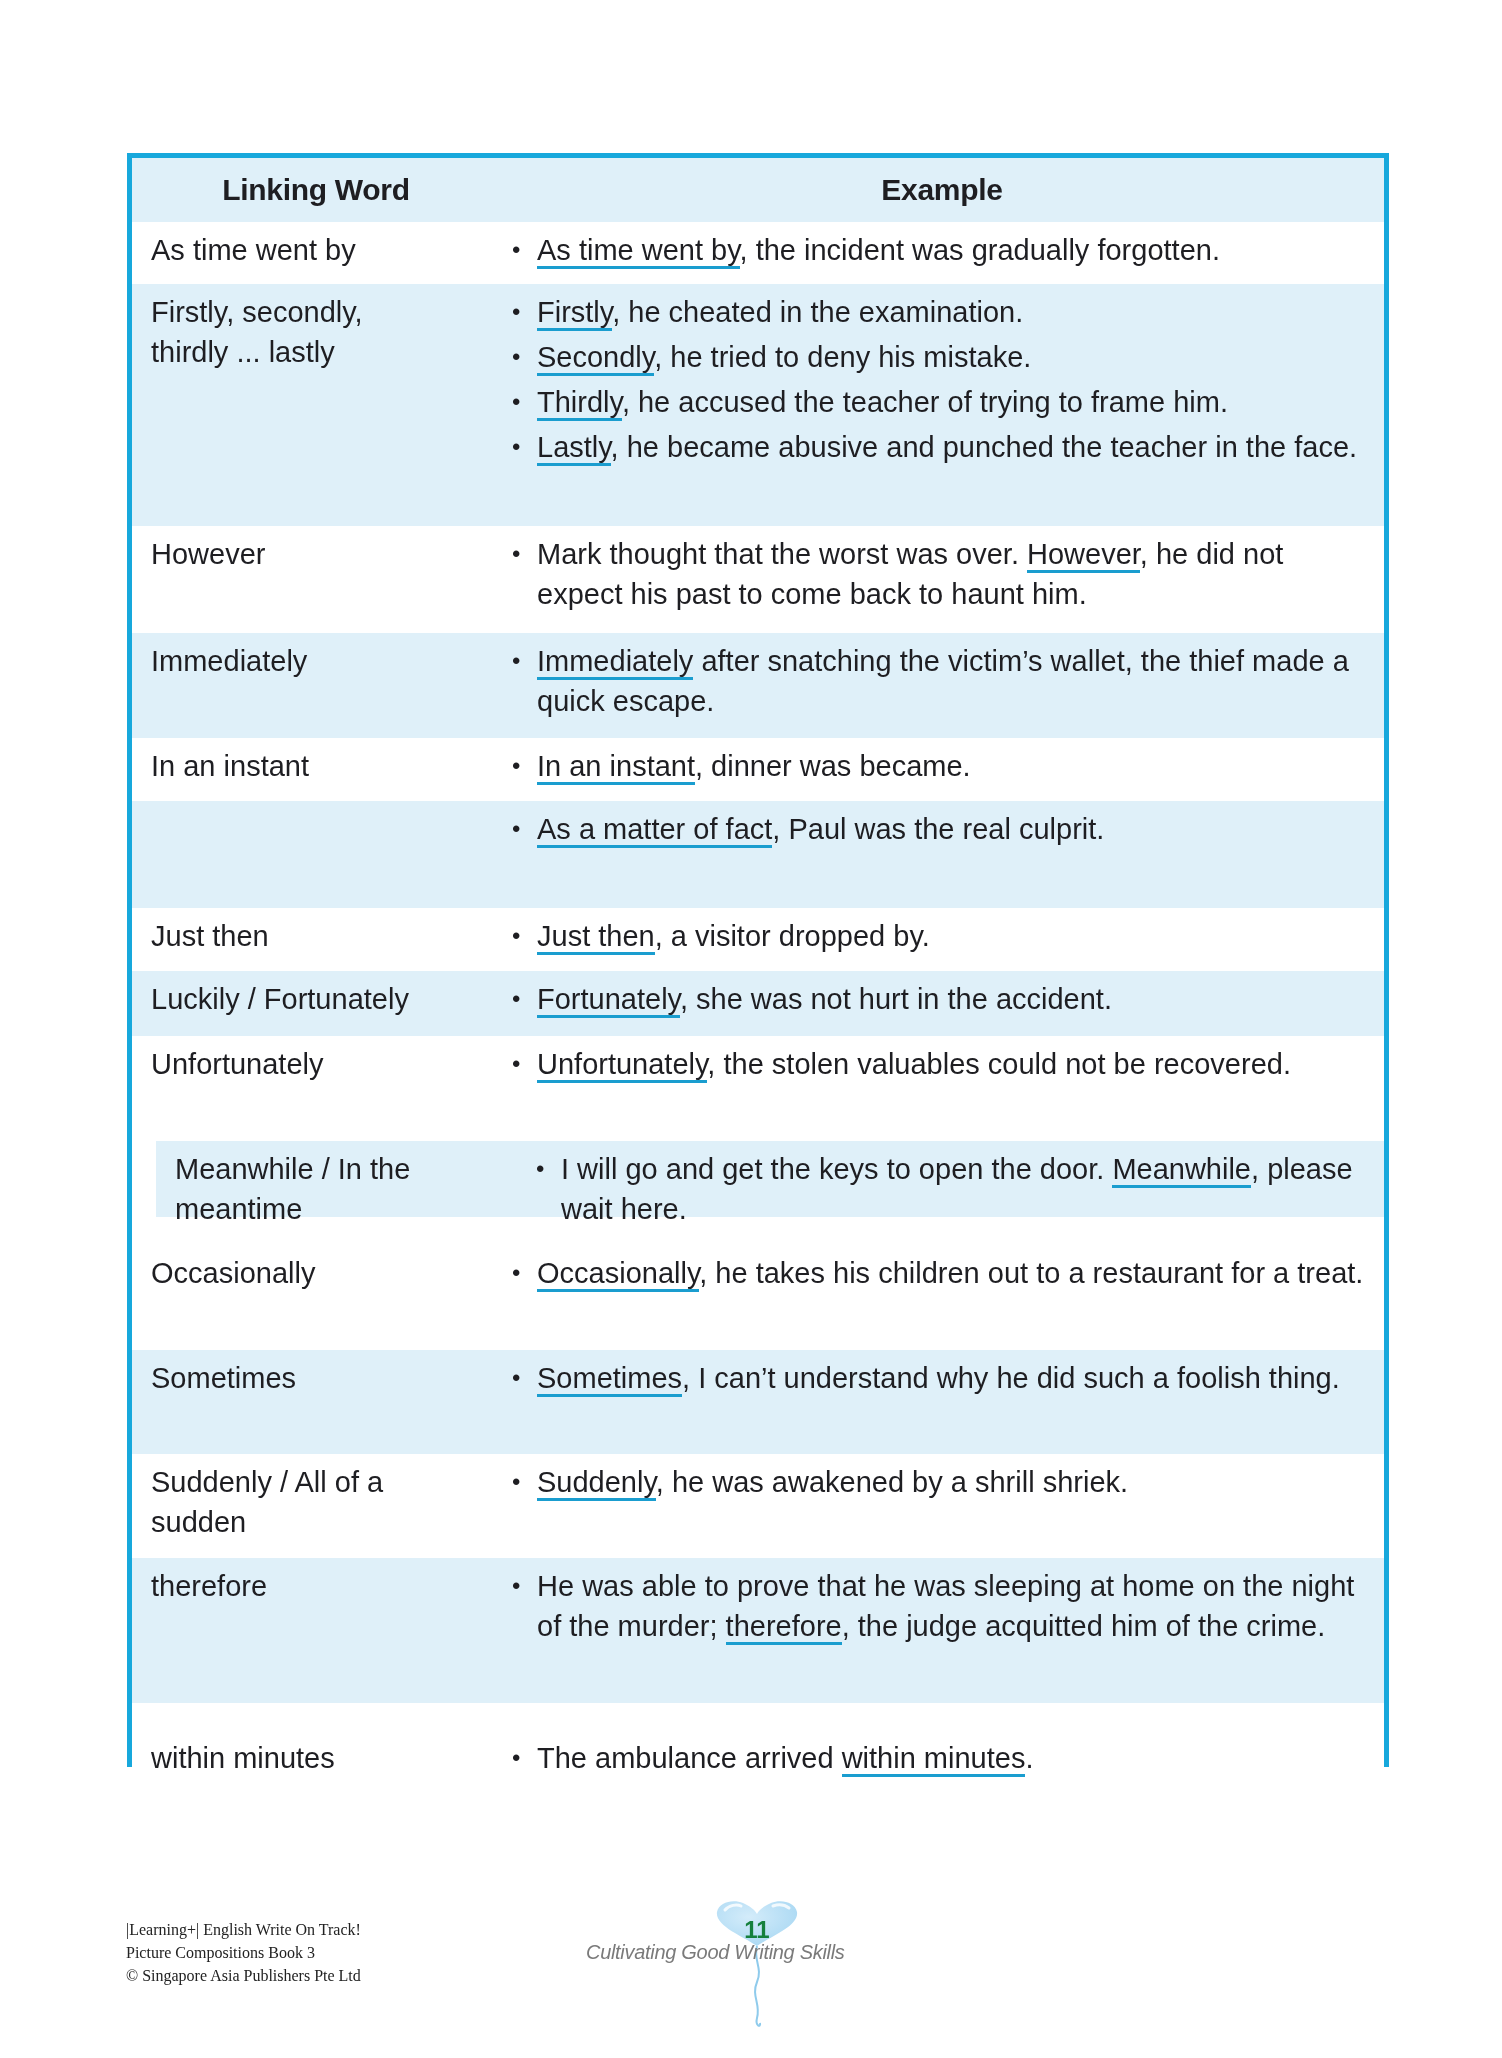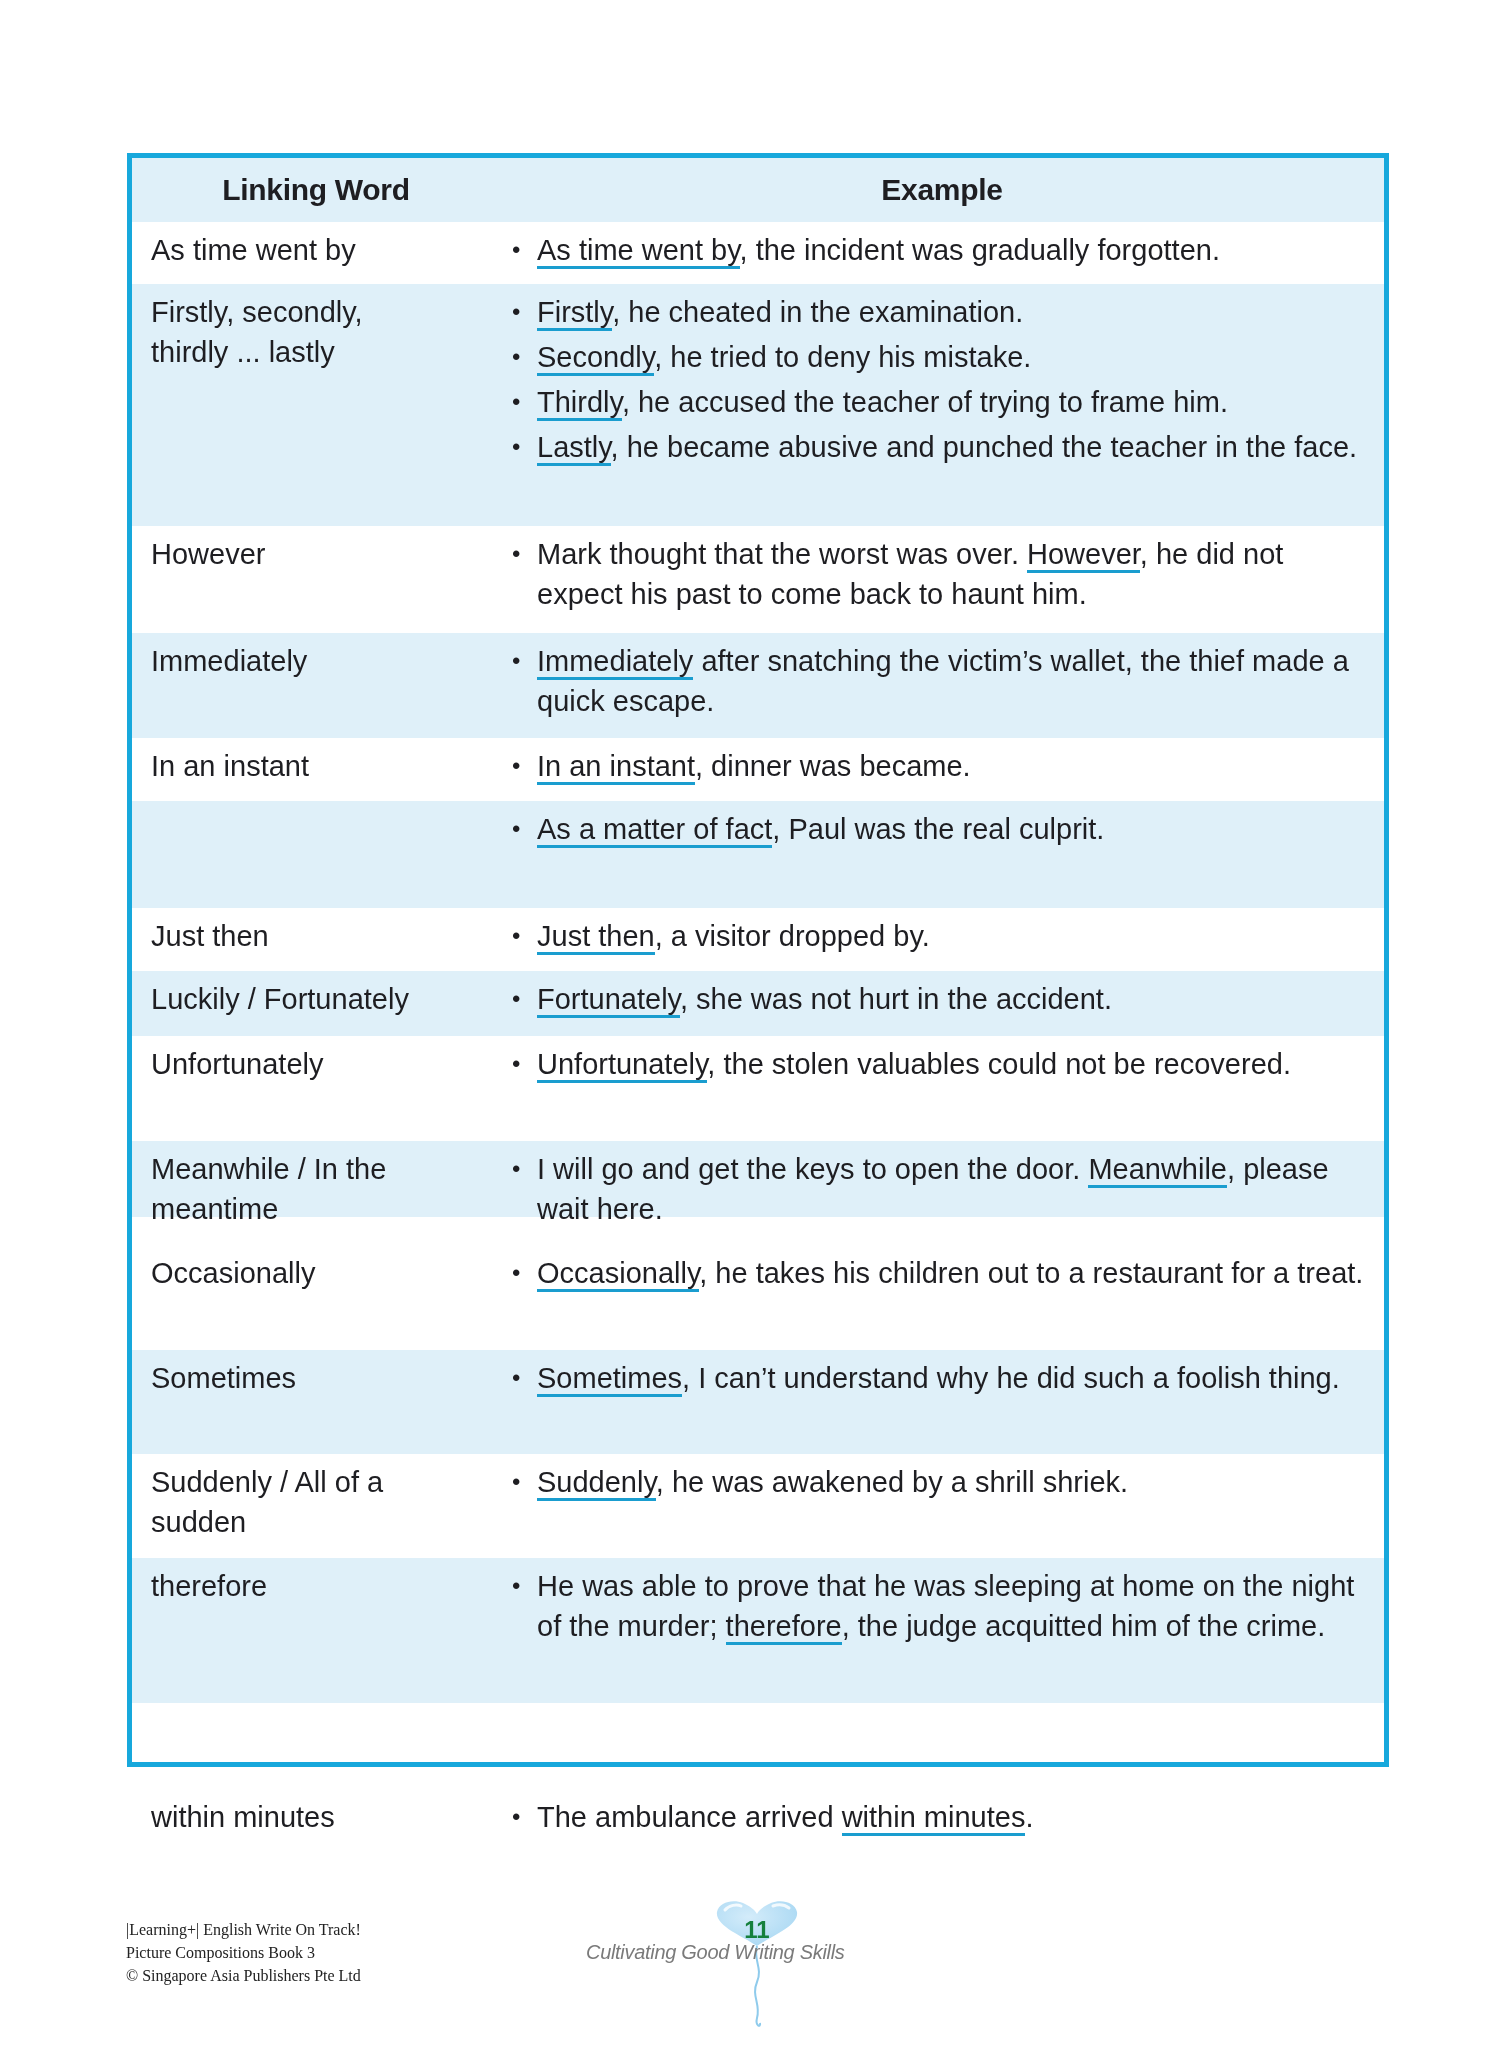--- a/index.html
+++ b/index.html
@@ -102,21 +102,21 @@
     </div>
   </div>
 
   <div class="row white" style="top:878px;height:105px;">
     <div class="word">Unfortunately</div>
     <div class="ex">
       <div class="ex-item"><span class="bullet">•</span><span class="u">Unfortunately</span><span>, the stolen valuables could not be recovered.</span></div>
     </div>
   </div>
 
-  <div class="row blue" style="top:983px;height:76px;">
+  <div class="row blue" style="top:983px;height:76px;margin-left:24px;">
     <div class="word" style="width:290px;">Meanwhile / In the meantime</div>
     <div class="ex">
       <div class="ex-item"><span class="bullet">•</span><span>I will go and get the keys to open the door. </span><span class="u">Meanwhile</span><span>, please wait here.</span></div>
     </div>
   </div>
 
   <div class="row white" style="top:1087px;height:105px;">
     <div class="word">Occasionally</div>
     <div class="ex">
       <div class="ex-item"><span class="bullet">•</span><span class="u">Occasionally</span><span>, he takes his children out to a restaurant for a treat.</span></div>
@@ -137,21 +137,21 @@
     </div>
   </div>
 
   <div class="row blue" style="top:1400px;height:145px;">
     <div class="word">therefore</div>
     <div class="ex">
       <div class="ex-item"><span class="bullet">•</span><span>He was able to prove that he was sleeping at home on the night of the murder; </span><span class="u">therefore</span><span>, the judge acquitted him of the crime.</span></div>
     </div>
   </div>
 
-  <div class="row white" style="top:1631px;height:59px;">
+  <div class="row white" style="top:1572px;height:59px;">
     <div class="word">within minutes</div>
     <div class="ex">
       <div class="ex-item"><span class="bullet">•</span><span>The ambulance arrived </span><span class="u">within minutes</span><span>.</span></div>
     </div>
   </div>
 </div>
 
 <div class="footer-left">
   <div>|Learning+| English Write On Track!</div>
   <div>Picture Compositions Book 3</div>

